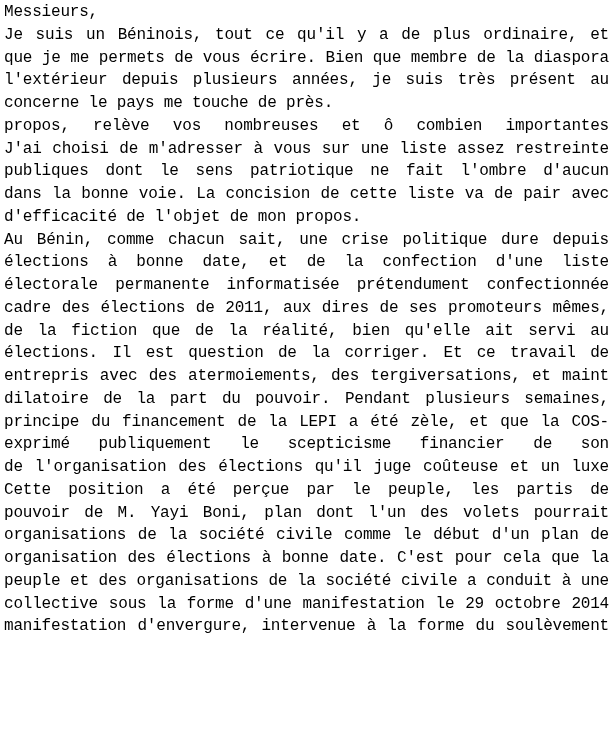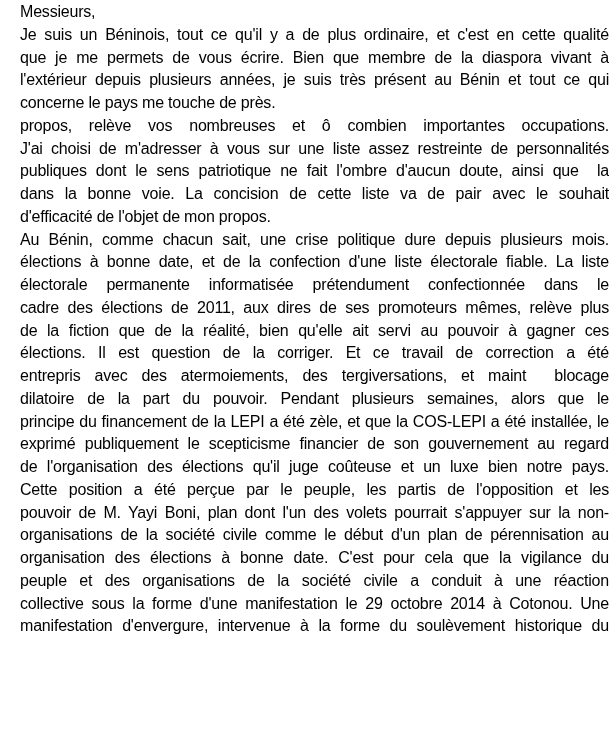--- a/index.html
+++ b/index.html
@@ -9,22 +9,22 @@
   }
   body {
     width: 616px;
     height: 732px;
     overflow: hidden;
   }
   .doc {
     box-sizing: border-box;
     width: 616px;
     height: 732px;
-    padding: 1px 7px 0 20px;
-    font-family: Liberation Sans, sans-serif;
+    padding: 1px 7px 0 4px;
+    font-family: Liberation Mono, monospace;
     font-size: 16px;
     letter-spacing: -0.2px;
     color: #000000;
   }
   .line {
     height: 22.75px;
     line-height: 22.75px;
     overflow: hidden;
     white-space: pre-wrap;
     text-align: justify;

